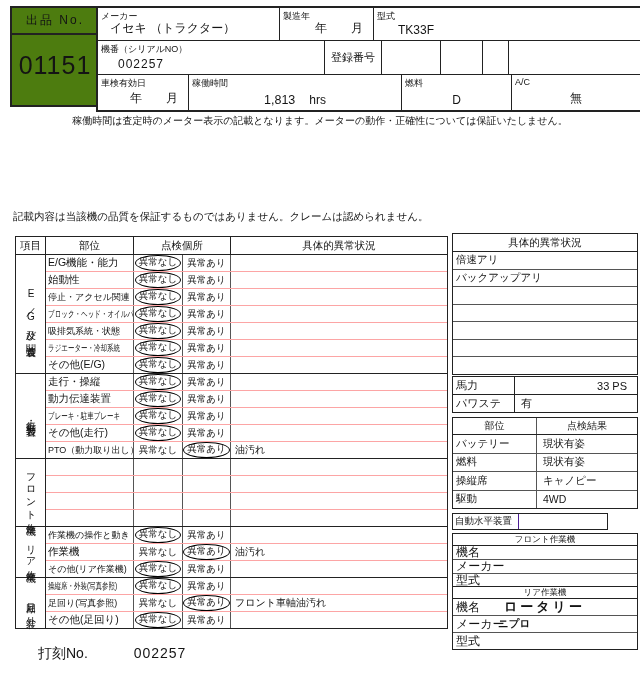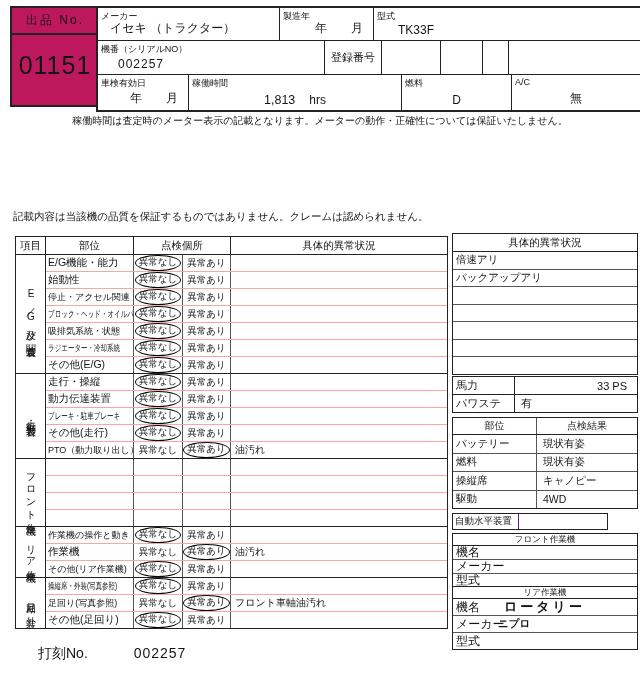--- a/index.html
+++ b/index.html
@@ -1,20 +1,20 @@
 <!DOCTYPE html>
 <html><head>
 <meta charset="utf-8">
 <style>
   html,body{margin:0;padding:0;background:#fff;}
   body{width:640px;height:680px;position:relative;font-family:"Liberation Sans","DejaVu Sans",sans-serif;color:#141414;overflow:hidden;}
   .page{position:absolute;inset:0;}
 
   
-  .lot-box{position:absolute;left:10px;top:6px;width:90px;height:101px;border:2px solid #222;box-sizing:border-box;background:#be185d;}
+  .lot-box{position:absolute;left:10px;top:6px;width:90px;height:101px;border:2px solid #222;box-sizing:border-box;background:#4d7c0f;}
   .lot-label{height:25px;line-height:25px;text-align:center;font-size:12px;letter-spacing:2px;border-bottom:2px solid #222;}
   .lot-value{text-align:center;font-size:25px;margin-top:16px;letter-spacing:1px;}
 
   
   .htable{position:absolute;left:96px;top:6px;width:542px;border:2px solid #222;box-sizing:content-box;background:#fff;}
   .hrow{display:flex;border-bottom:1px solid #222;}
   .hrow:last-child{border-bottom:none;}
   .hcell{position:relative;border-right:1px solid #222;box-sizing:border-box;}
   .hcell.last{border-right:none;}
   .r1 .hcell{height:32px;}

